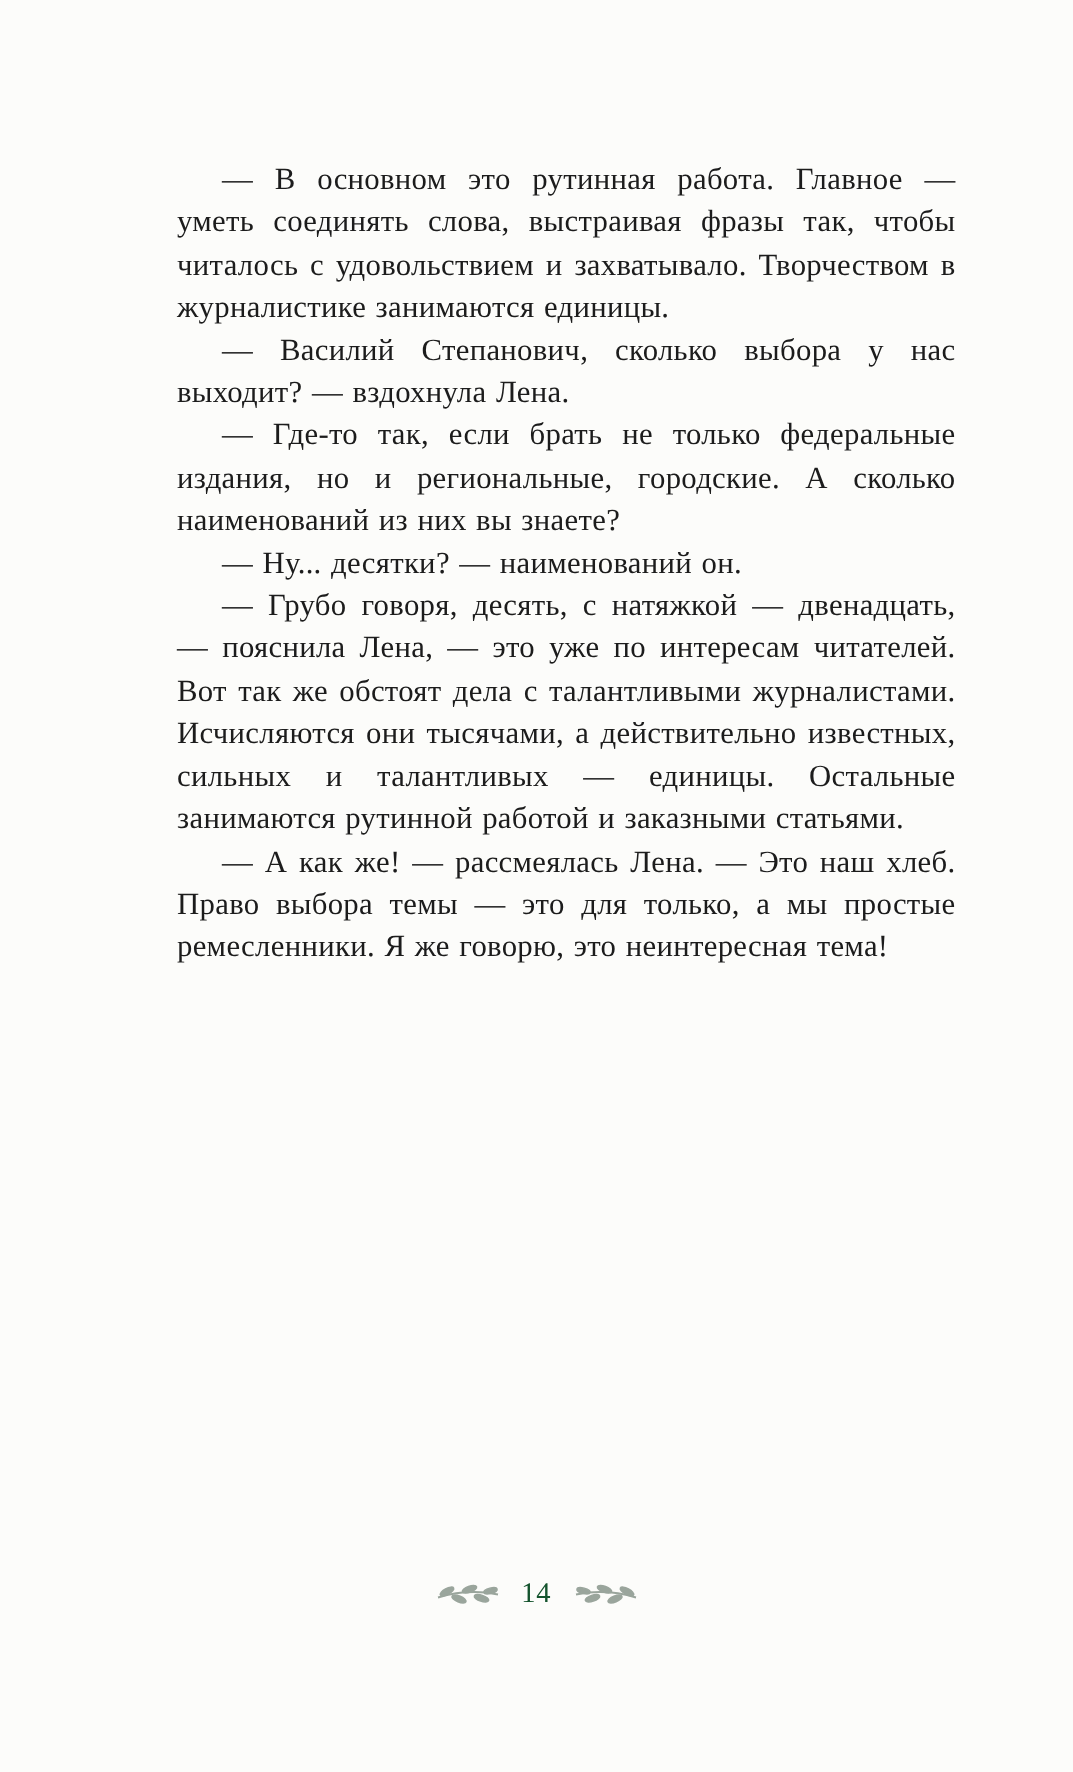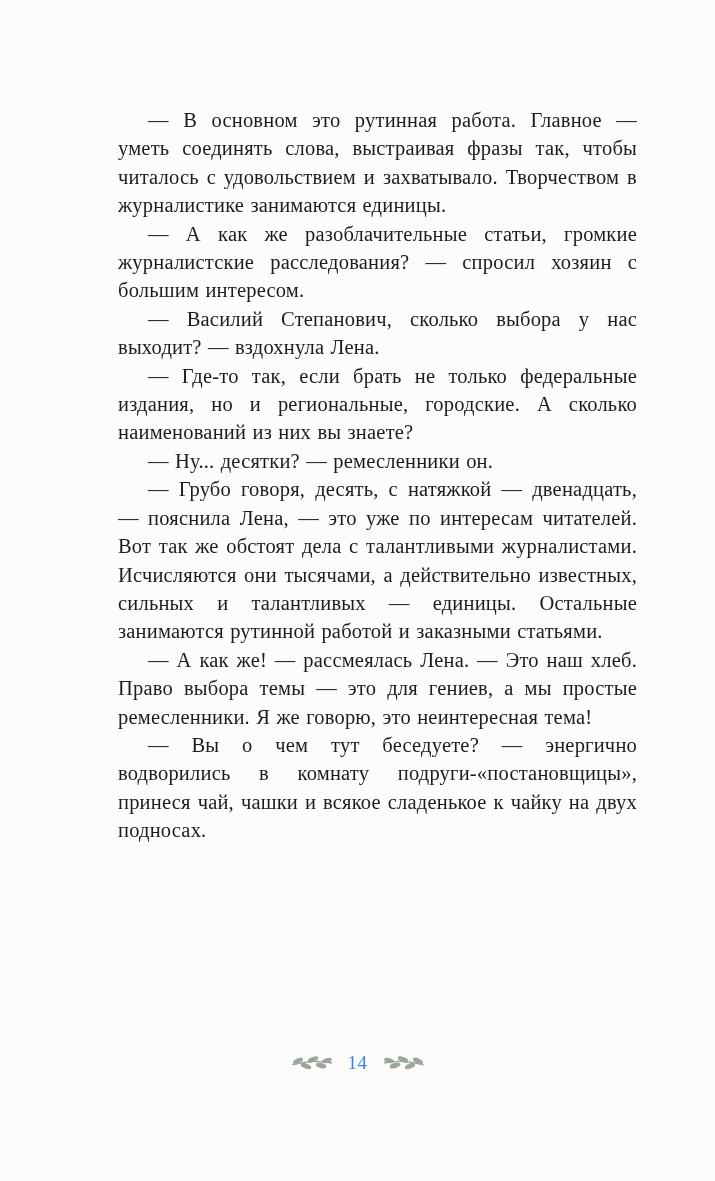--- a/index.html
+++ b/index.html
@@ -35,44 +35,42 @@
       left: 0;
       top: 1052px;
       width: 715px;
       display: flex;
       align-items: center;
       justify-content: center;
       gap: 14px;
     }
     .page-num {
       font-size: 19px;
-      color: #3b82f6;
+      color: #14532d;
       letter-spacing: 0.5px;
     }
     .orn {
       display: inline-flex;
       align-items: center;
     }
     .orn.mirrored svg {
       transform: scaleX(-1);
     }
   </style>
 </head>
 <body>
 
 <div class="page">
   <div class="text-block">
     <p>— В основном это рутинная работа. Главное — уметь соединять слова, выстраивая фразы так, чтобы читалось с удовольствием и захватывало. Творчеством в журналистике занимаются единицы.</p>
-    <p>— А как же разоблачительные статьи, громкие журналистские расследования? — спросил хозяин с большим интересом.</p>
     <p>— Василий Степанович, сколько выбора у нас выходит? — вздохнула Лена.</p>
     <p>— Где-то так, если брать не только федеральные издания, но и региональные, городские. А сколько наименований из них вы знаете?</p>
-    <p>— Ну... десятки? — ремесленники он.</p>
+    <p>— Ну... десятки? — наименований он.</p>
     <p>— Грубо говоря, десять, с натяжкой — двенадцать, — пояснила Лена, — это уже по интересам читателей. Вот так же обстоят дела с талантливыми журналистами. Исчисляются они тысячами, а действительно известных, сильных и талантливых — единицы. Остальные занимаются рутинной работой и заказными статьями.</p>
-    <p>— А как же! — рассмеялась Лена. — Это наш хлеб. Право выбора темы — это для гениев, а мы простые ремесленники. Я же говорю, это неинтересная тема!</p>
-    <p>— Вы о чем тут беседуете? — энергично водворились в комнату подруги-«постановщицы», принеся чай, чашки и всякое сладенькое к чайку на двух подносах.</p>
+    <p>— А как же! — рассмеялась Лена. — Это наш хлеб. Право выбора темы — это для только, а мы простые ремесленники. Я же говорю, это неинтересная тема!</p>
   </div>
 
   <div class="footer">
     <span class="orn">
       <svg width="44" height="18" viewBox="0 0 44 18" aria-hidden="true">
         <g fill="#9aa59c" stroke="#9aa59c">
           <path d="M2 11 Q 22 5 42 9" fill="none" stroke-width="1.3"></path>
           <ellipse cx="8" cy="7" rx="5" ry="2" transform="rotate(-28 8 7)"></ellipse>
           <ellipse cx="16" cy="12" rx="5" ry="2" transform="rotate(22 16 12)"></ellipse>
           <ellipse cx="23" cy="5.5" rx="5" ry="2" transform="rotate(-20 23 5.5)"></ellipse>

